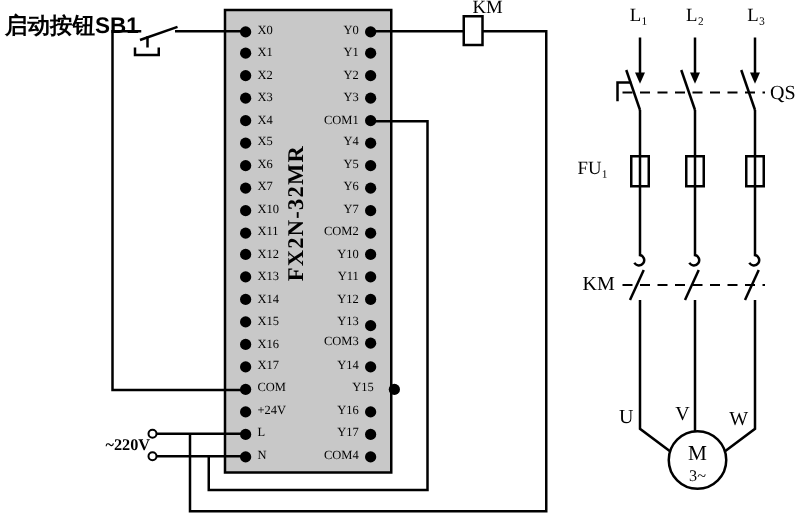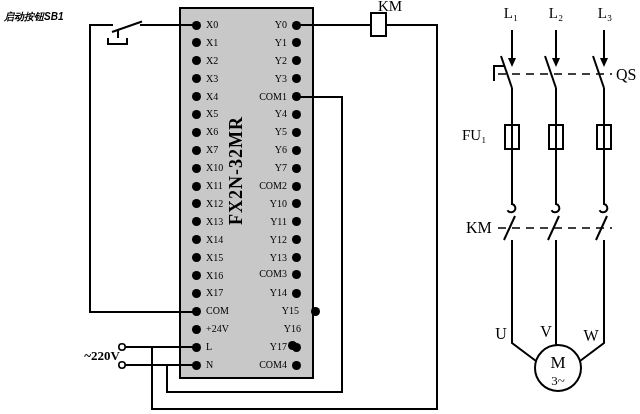--- a/index.html
+++ b/index.html
@@ -1,20 +1,20 @@
 <!DOCTYPE html>
 <html><head>
 <meta charset="utf-8">
 <style>
   html,body{margin:0;padding:0;background:#fff;}
   .stage{position:relative;width:640px;height:414px;background:#fff;overflow:hidden;
          font-family:"Liberation Serif",serif;color:#000;}
   .stage svg{position:absolute;left:0;top:0;z-index:1;}
   .lbl{position:absolute;z-index:3;white-space:nowrap;line-height:1.1;}
-  .cjk{font-family:"Liberation Sans",sans-serif;font-weight:bold;font-size:10px;font-style:italic;}
+  .cjk{font-family:"Liberation Sans",sans-serif;font-weight:bold;font-size:18px;}
   .serif13{font-size:13px;font-weight:bold;}
   .serif15{font-size:15px;}
   .serif16{font-size:16px;}
   .plc-model{position:absolute;left:226px;top:116px;z-index:3;
              writing-mode:vertical-rl;transform:rotate(180deg);
              font-size:18px;font-weight:600;letter-spacing:1px;
              font-family:"Liberation Serif",serif;}
   .trow{position:absolute;z-index:3;display:flex;align-items:center;gap:5px;height:14px;}
   .trow .dot{width:9px;height:9px;border-radius:50%;background:#000;flex:0 0 auto;}
   .trow .tlabel{font-size:10px;font-family:"Liberation Serif",serif;line-height:14px;}
@@ -256,37 +256,37 @@
       <span class="dot"></span>
     </div>
     <div class="trow" style="top: 214.845px; right: 339px;">
       <span class="tlabel">Y11</span>
       <span class="dot"></span>
     </div>
     <div class="trow" style="top: 232.74px; right: 339px;">
       <span class="tlabel">Y12</span>
       <span class="dot"></span>
     </div>
-    <div class="trow" style="top: 250.635px; right: 339px;">
+    <div class="trow" style="top: 250.635px; right: 339px; align-items: flex-end;">
       <span class="tlabel">Y13</span>
       <span class="dot"></span>
     </div>
     <div class="trow" style="top: 267px; right: 339px;">
       <span class="tlabel">COM3</span>
       <span class="dot"></span>
     </div>
     <div class="trow" style="top: 286.425px; right: 339px;">
       <span class="tlabel">Y14</span>
       <span class="dot"></span>
     </div>
     <div class="trow" style="top: 304.32px; right: 320px; gap: 12px;">
       <span class="tlabel">Y15</span>
       <span class="dot"></span>
     </div>
-    <div class="trow" style="top: 322.215px; right: 339px; flex-direction: column;">
+    <div class="trow" style="top: 322.215px; right: 339px;">
       <span class="tlabel">Y16</span>
       <span class="dot"></span>
     </div>
     <div class="trow" style="top: 340.11px; right: 339px;">
       <span class="tlabel">Y17</span>
       <span class="dot"></span>
     </div>
     <div class="trow" style="top: 358.005px; right: 339px;">
       <span class="tlabel">COM4</span>
       <span class="dot"></span>

